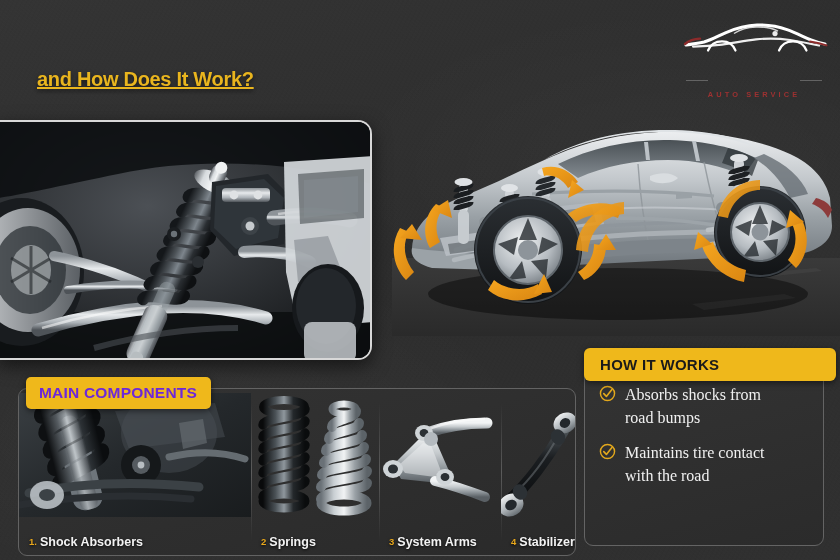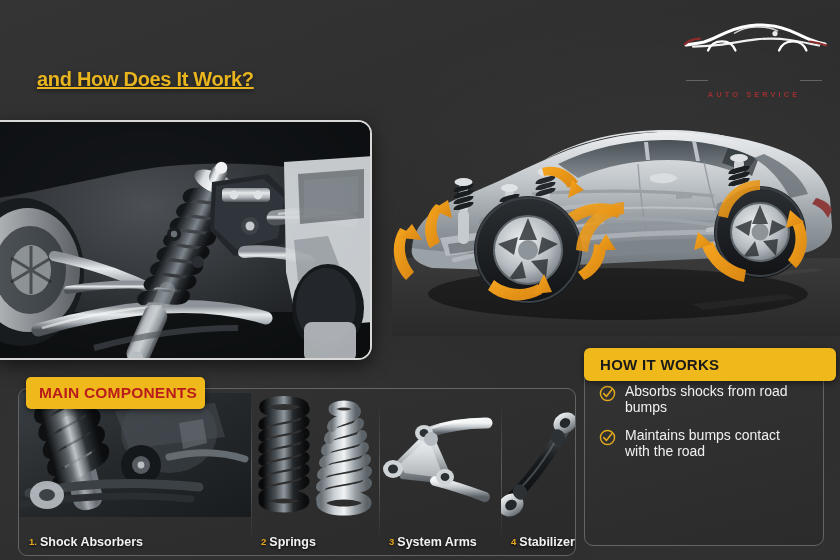--- a/index.html
+++ b/index.html
@@ -69,23 +69,23 @@
 
   
   .mc-panel{
     position:absolute; left:18px; top:388px; width:558px; height:168px;
     border:1px solid #636363; border-radius:9px;
     background:linear-gradient(165deg,#333 0%,#2a2a2a 100%);
     overflow:hidden;
   }
   .mc-banner{
     position:absolute; left:26px; top:377px; z-index:6;
-    background:#efb81b; color:#b91c1c;
+    background:#efb81b; color:#6d28d9;
     font-size:15.5px; font-weight:bold; letter-spacing:.2px;
-    padding:7px 8px 7px 13px; border-radius:5px;
+    padding:7px 14px 7px 13px; border-radius:5px;
     box-shadow:0 2px 6px rgba(0,0,0,.5);
   }
   .mc-grid{
     position:absolute; inset:0; display:grid;
     grid-template-columns:232px 128px 122px 76px;
   }
   .mc-cell{ position:relative; overflow:hidden; }
   .mc-cell + .mc-cell:before{
     content:""; position:absolute; left:0; top:14px; bottom:14px; width:1px;
     background:linear-gradient(to bottom,rgba(255,255,255,0),rgba(255,255,255,.22),rgba(255,255,255,0));
@@ -109,22 +109,23 @@
     position:absolute; left:584px; top:348px; width:252px; z-index:6;
     background:#efb81b; color:#1a1a1a;
     font-size:15px; font-weight:bold; letter-spacing:.3px;
     padding:8px 0 8px 16px; border-radius:6px;
     box-shadow:0 2px 6px rgba(0,0,0,.5);
   }
   .hiw-list{ position:absolute; left:0; top:14px; right:10px; }
   .hiw-item{ display:flex; align-items:flex-start; padding:0 0 12px 14px; }
   .chk{ flex:0 0 17px; width:17px; height:17px; margin-right:9px; margin-top:2px; }
   .hiw-text{
-    font-size:14px; line-height:16px; color:#f0f0f0; font-weight:normal;
+    font-size:16px; line-height:23px; color:#f0f0f0; font-weight:normal;
     max-width:168px;
+    font-family:Liberation Serif, serif;
   }
 </style>
 </head>
 <body>
 
 <div id="stage">
 
   <div class="subtitle">and How Does It Work?</div>
 
   <div class="logo">
@@ -614,21 +615,21 @@
           <path d="M5.6 10.2 L8.7 13.4 L15.2 5.4" fill="none" stroke="#e3a81c" stroke-width="1.9" stroke-linecap="round" stroke-linejoin="round"></path>
         </svg>
         <div class="hiw-text">Absorbs shocks from road bumps</div>
       </div>
 
       <div class="hiw-item">
         <svg class="chk" viewBox="0 0 20 20">
           <circle cx="10" cy="10" r="8.3" fill="none" stroke="#e3a81c" stroke-width="1.7"></circle>
           <path d="M5.6 10.2 L8.7 13.4 L15.2 5.4" fill="none" stroke="#e3a81c" stroke-width="1.9" stroke-linecap="round" stroke-linejoin="round"></path>
         </svg>
-        <div class="hiw-text">Maintains bumps contact with the road</div>
+        <div class="hiw-text">Maintains tire contact with the road</div>
       </div>
 
 
     </div>
   </div>
   <div class="hiw-banner">HOW IT WORKS</div>
 
 </div>
 
 </body></html>

